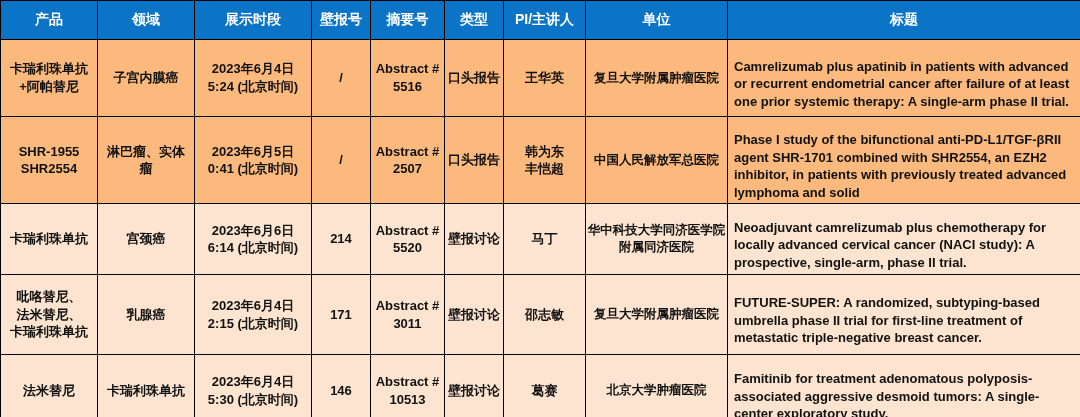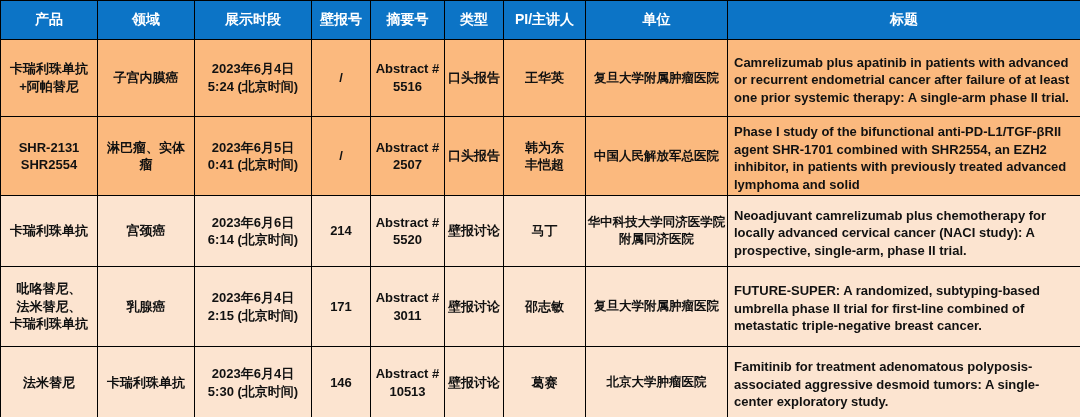--- a/index.html
+++ b/index.html
@@ -33,21 +33,21 @@
     text-align: center;
     vertical-align: middle;
     padding: 2px 3px;
     white-space: pre-line;
     line-height: 1.35;
   }
   tr.dark  td.cell { background: #FBB97E; }
   tr.light td.cell { background: #FCE4D0; }
   td.cell.title {
     text-align: left;
-    padding: 6px 4px 2px 6px;
+    padding: 14px 4px 2px 6px;
     line-height: 1.35;
   }
   td.cell.inst { font-size: 12.5px; padding: 16px 1px; }
 </style>
 </head>
 <body>
 
 <div class="wrap">
   <table class="grid">
     <colgroup>
@@ -81,21 +81,21 @@
 5:24 (北京时间)</td>
       <td class="cell">/</td>
       <td class="cell">Abstract #
 5516</td>
       <td class="cell">口头报告</td>
       <td class="cell">王华英</td>
       <td class="cell inst">复旦大学附属肿瘤医院</td>
       <td class="cell title">Camrelizumab plus apatinib in patients with advanced or recurrent endometrial cancer after failure of at least one prior systemic therapy: A single-arm phase II trial.</td>
     </tr>
     <tr class="dark" style="height:78px">
-      <td class="cell">SHR-2131
+      <td class="cell">SHR-1955
 SHR2554</td>
       <td class="cell">淋巴瘤、实体瘤</td>
       <td class="cell">2023年6月5日
 0:41 (北京时间)</td>
       <td class="cell">/</td>
       <td class="cell">Abstract #
 2507</td>
       <td class="cell">口头报告</td>
       <td class="cell">韩为东
 丰恺超</td>
@@ -122,21 +122,21 @@
 卡瑞利珠单抗</td>
       <td class="cell">乳腺癌</td>
       <td class="cell">2023年6月4日
 2:15 (北京时间)</td>
       <td class="cell">171</td>
       <td class="cell">Abstract #
 3011</td>
       <td class="cell">壁报讨论</td>
       <td class="cell">邵志敏</td>
       <td class="cell inst">复旦大学附属肿瘤医院</td>
-      <td class="cell title">FUTURE-SUPER: A randomized, subtyping-based umbrella phase II trial for first-line combined of metastatic triple-negative breast cancer.</td>
+      <td class="cell title">FUTURE-SUPER: A randomized, subtyping-based umbrella phase II trial for first-line treatment of metastatic triple-negative breast cancer.</td>
     </tr>
     <tr class="light" style="height:72px">
       <td class="cell">法米替尼</td>
       <td class="cell">卡瑞利珠单抗</td>
       <td class="cell">2023年6月4日
 5:30 (北京时间)</td>
       <td class="cell">146</td>
       <td class="cell">Abstract #
 10513</td>
       <td class="cell">壁报讨论</td>

